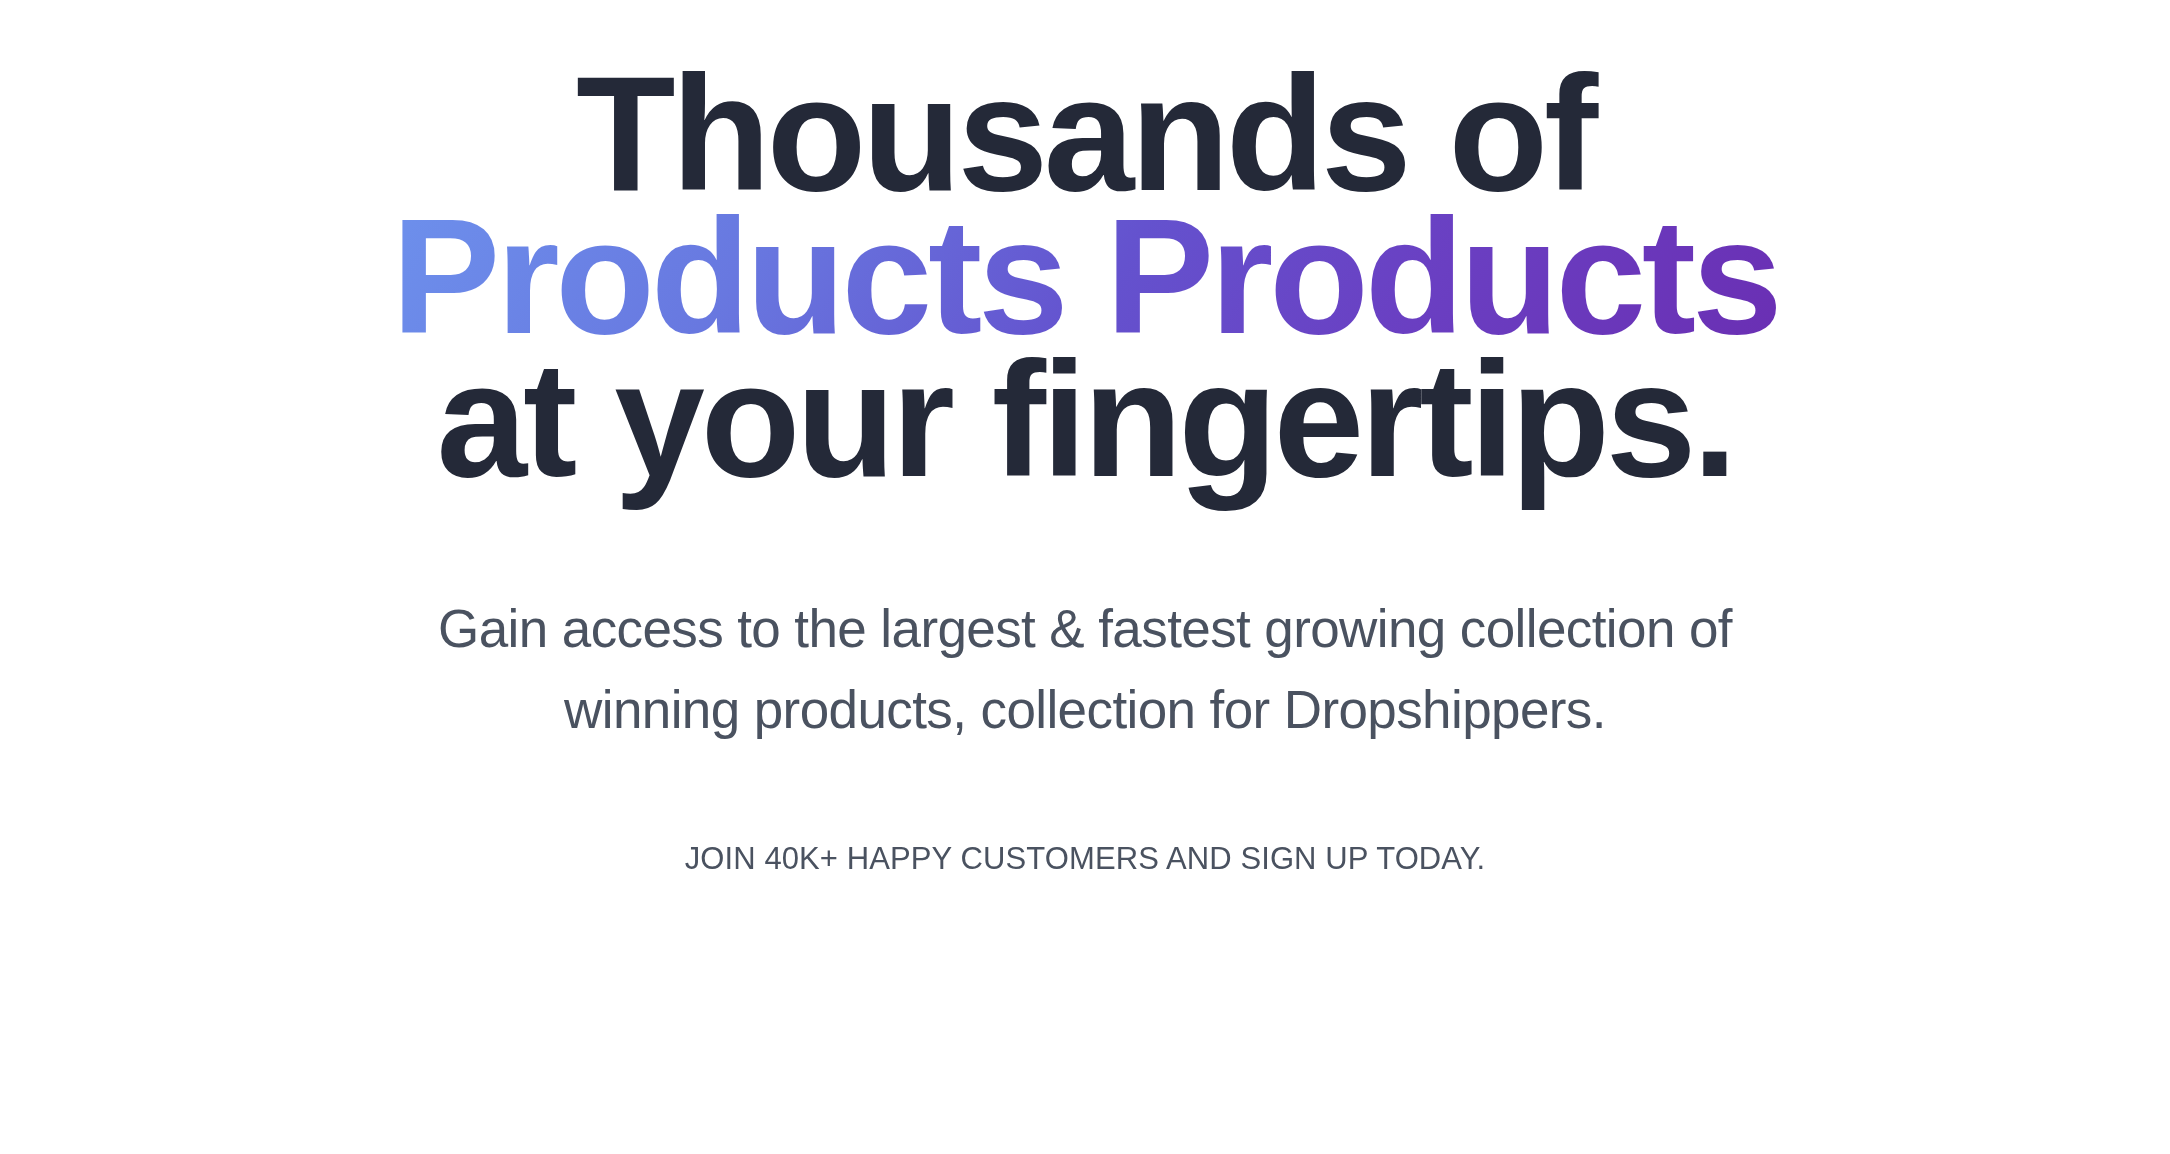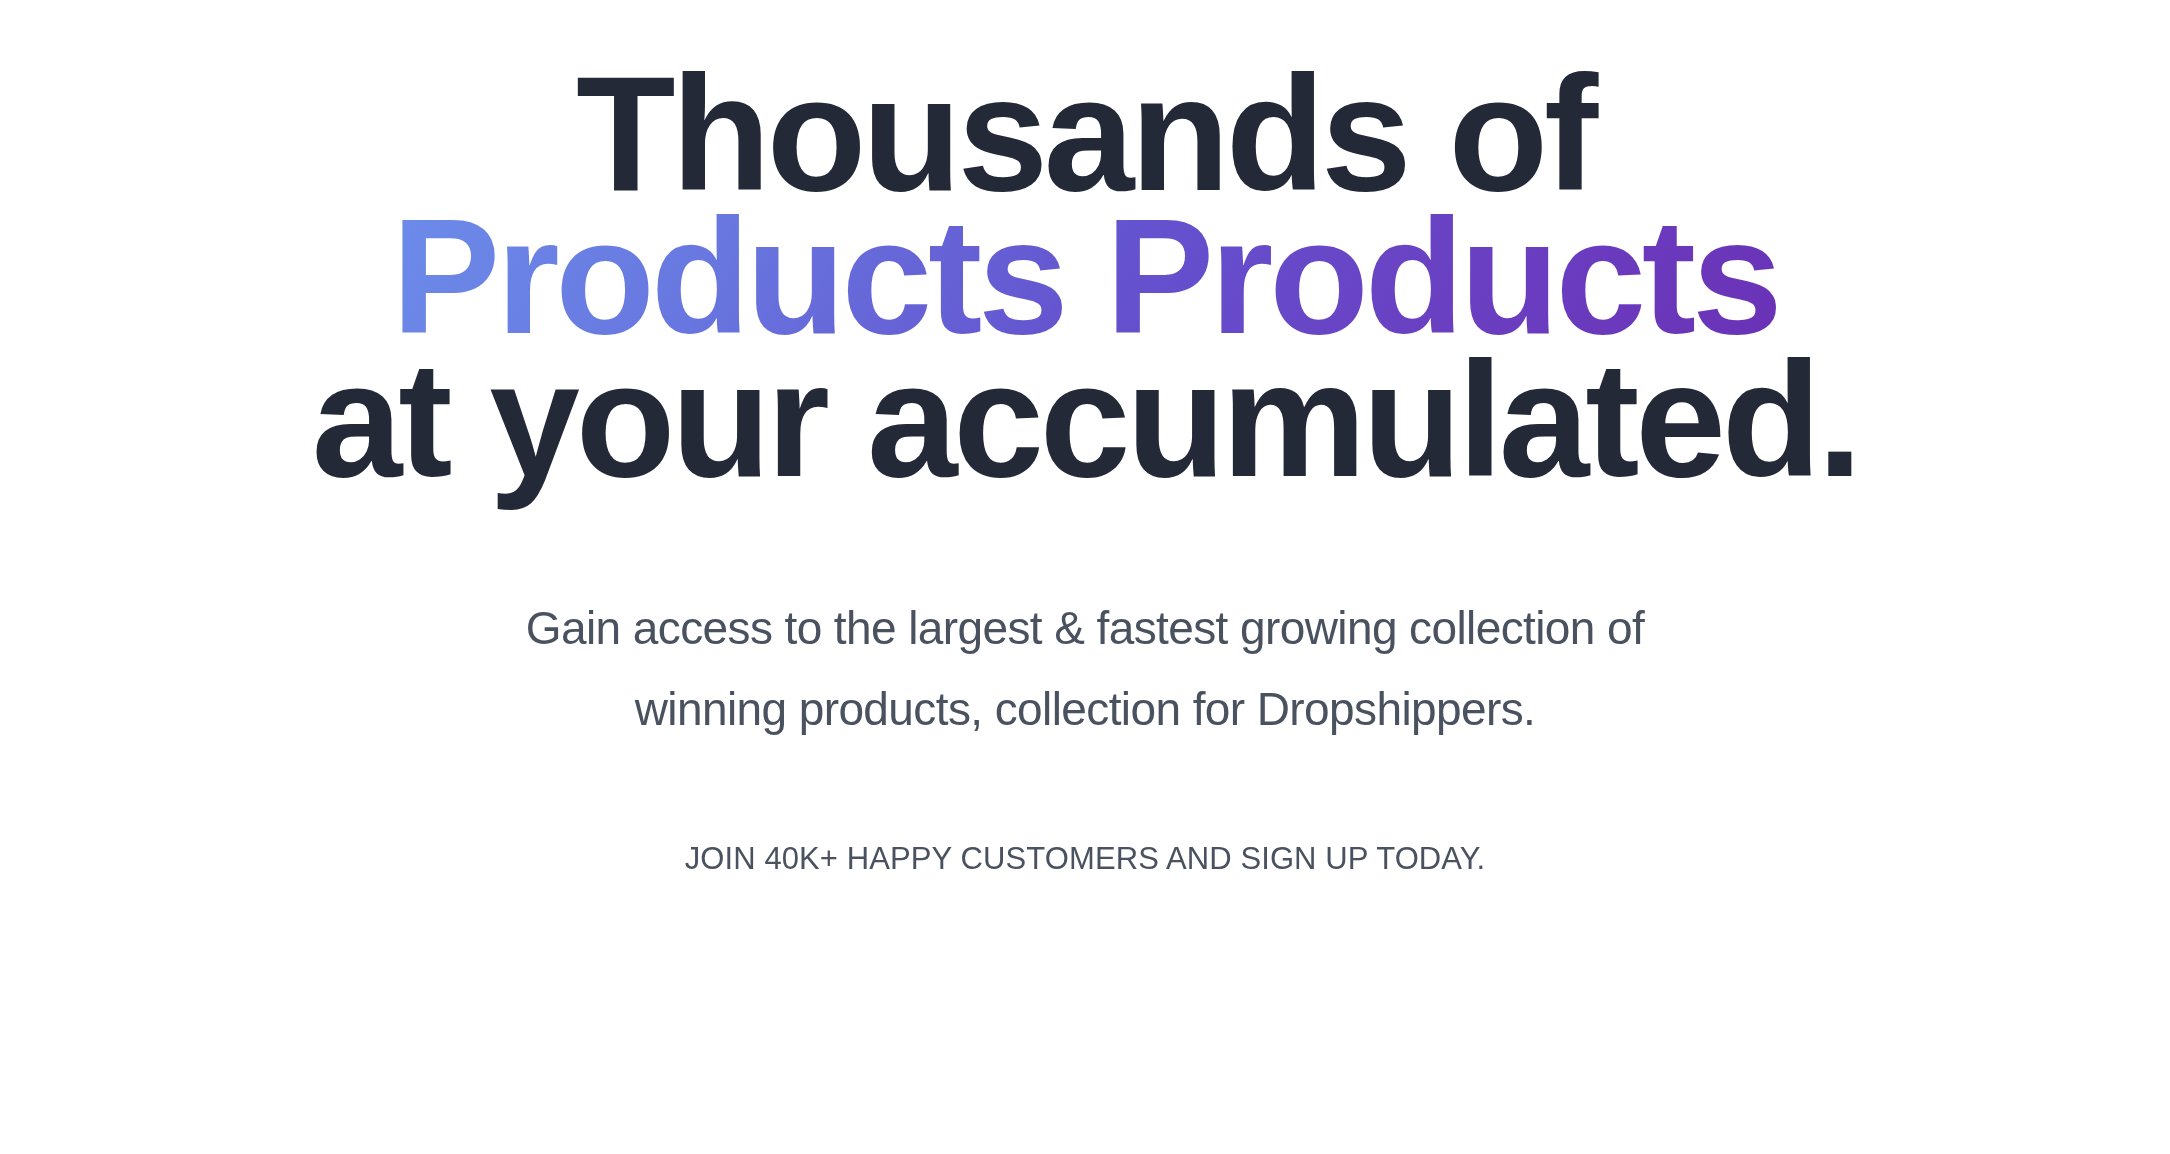--- a/index.html
+++ b/index.html
@@ -46,21 +46,21 @@
     -webkit-background-clip: text;
     background-clip: text;
     -webkit-text-fill-color: transparent;
     color: transparent;
   }
 
   .hero-subtitle {
     margin: 0;
     padding: 0;
     text-align: center;
-    font-size: 46px;
+    font-size: 53px;
     line-height: 81px;
     font-weight: 400;
     letter-spacing: -0.6px;
     color: #4A5260;
     white-space: nowrap;
   }
 
   .hero-subtitle .sub-line {
     display: block;
   }
@@ -88,21 +88,21 @@
   }
 </style>
 </head>
 <body>
 
 <div class="hero">
 
   <h1 class="hero-heading">
     <span class="line">Thousands of</span>
     <span class="line gradient-line">Products Products</span>
-    <span class="line">at your accumulated.</span>
+    <span class="line">at your fingertips.</span>
   </h1>
 
   <div class="spacer-heading-sub"></div>
 
   <p class="hero-subtitle">
     <span class="sub-line">Gain access to the largest &amp; fastest growing collection of</span>
     <span class="sub-line">winning products, collection for Dropshippers.</span>
   </p>
 
   <div class="spacer-sub-caption"></div>

